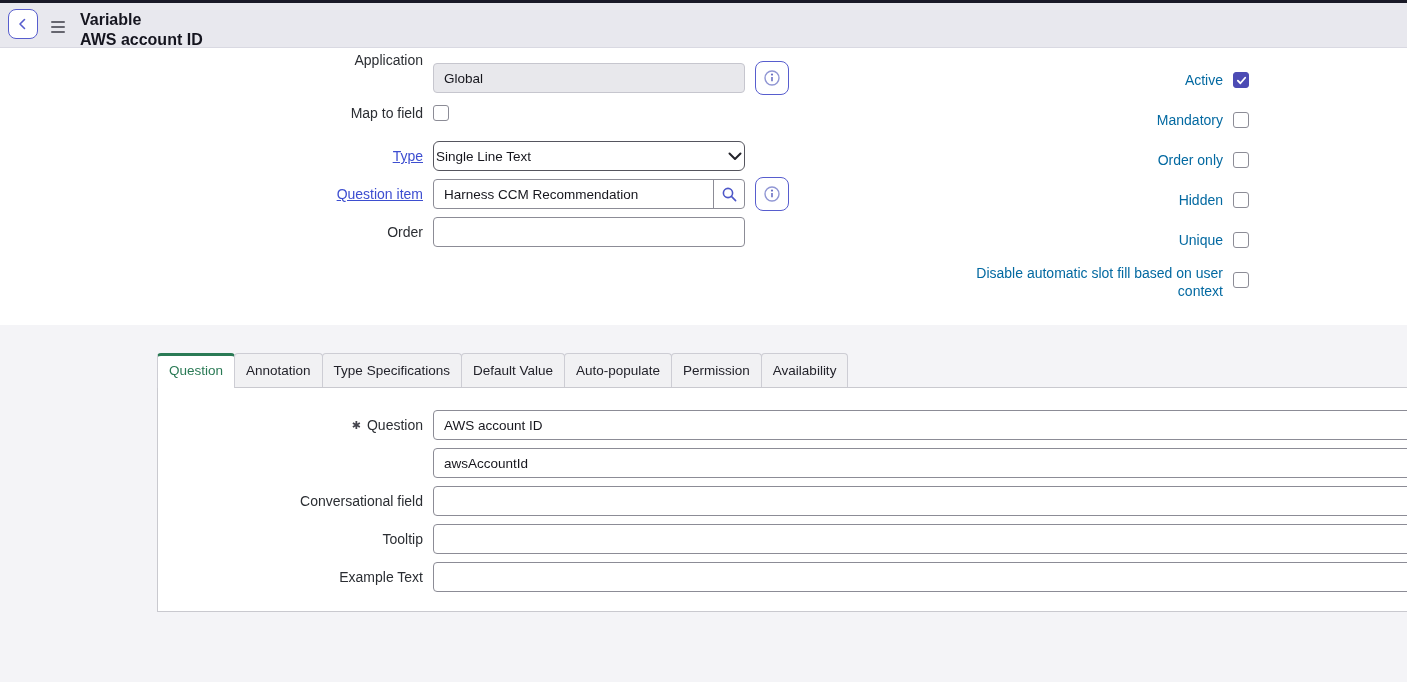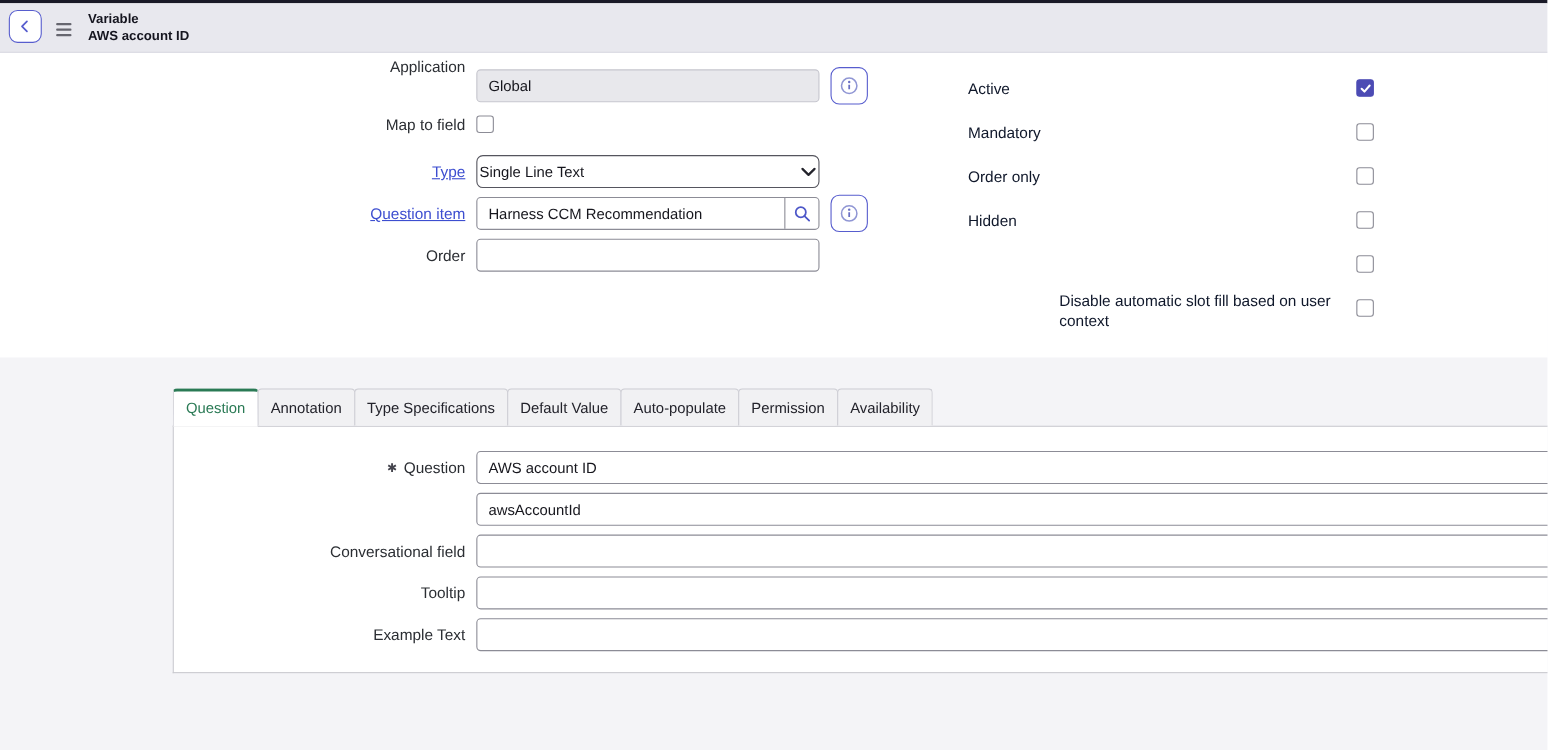--- a/index.html
+++ b/index.html
@@ -7,25 +7,25 @@
   body { font-family:"Liberation Sans", sans-serif; }
   .page { position:relative; width:1407px; height:682px; background:#ffffff; overflow:hidden; }
 
   
   .topline { position:absolute; top:0; left:0; width:100%; height:3px; background:#191927; }
   .header { position:absolute; top:3px; left:0; width:100%; height:45px; background:#e8e8ee; border-bottom:1px solid #d9d9e2; }
   .back-btn { position:absolute; left:8px; top:6px; width:30px; height:30px; background:#fff;
               border:1px solid #575dce; border-radius:8px; display:flex; align-items:center; justify-content:center; cursor:pointer; }
   .menu-icon { position:absolute; left:51px; top:18px; width:14px; cursor:pointer; }
   .menu-icon .bar { height:2px; background:#66666f; margin-bottom:3px; border-radius:1px; }
-  .header-title { position:absolute; left:80px; top:7px; font-size:12px; font-weight:bold; color:#15151f; line-height:1.26; }
+  .header-title { position:absolute; left:80px; top:7px; font-size:16px; font-weight:bold; color:#15151f; line-height:1.26; }
 
   
   .f-label { position:absolute; left:130px; width:293px; text-align:right; font-size:14px; color:#2b2e33; }
-  .r-label { position:absolute; left:880px; width:343px; font-size:14px; color:#0f172a; line-height:16px; }
+  .r-label { position:absolute; left:880px; width:343px; text-align:right; font-size:14px; color:#0369a1; line-height:16px; }
   .r-label.wrap { left:963px; width:260px; line-height:18px; }
   .link { color:#3d4ed0; text-decoration:underline; cursor:pointer; }
   .txt { position:absolute; height:30px; border:1px solid #8c8c96; border-radius:4px; background:#fff;
          font-family:"Liberation Sans", sans-serif; font-size:13.5px; color:#16161d; padding:0 10px; outline:none; }
   .txt.readonly { background:#e8e8ec; border-color:#c6c6ce; }
   .checkbox { position:absolute; width:16px; height:16px; background:#fff; border:1px solid #8c8c96;
               border-radius:3px; cursor:pointer; display:flex; align-items:center; justify-content:center; }
   .checkbox .check { display:none; }
   .checkbox.checked { background:#4c4bb4; border-color:#4c4bb4; }
   .checkbox.checked .check { display:block; }
@@ -145,20 +145,21 @@
   <label class="r-label" style="top:152px;">Order only</label>
   <div class="checkbox" style="left:1233px; top:152px;">
     
   </div>
 
   <label class="r-label" style="top:192px;">Hidden</label>
   <div class="checkbox" style="left:1233px; top:192px;">
     
   </div>
 
+  <label class="r-label" style="top:232px;">Unique</label>
   <div class="checkbox" style="left:1233px; top:232px;">
     
   </div>
 
   <label class="r-label wrap" style="top:264px;">Disable automatic slot fill based on user context</label>
   <div class="checkbox" style="left:1233px; top:272px;">
     
   </div>
 
   <div class="lower-bg"></div>

